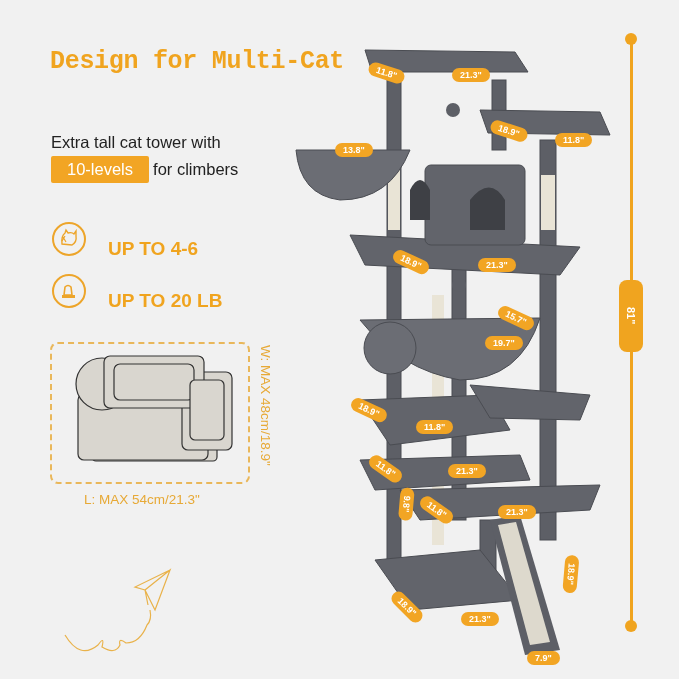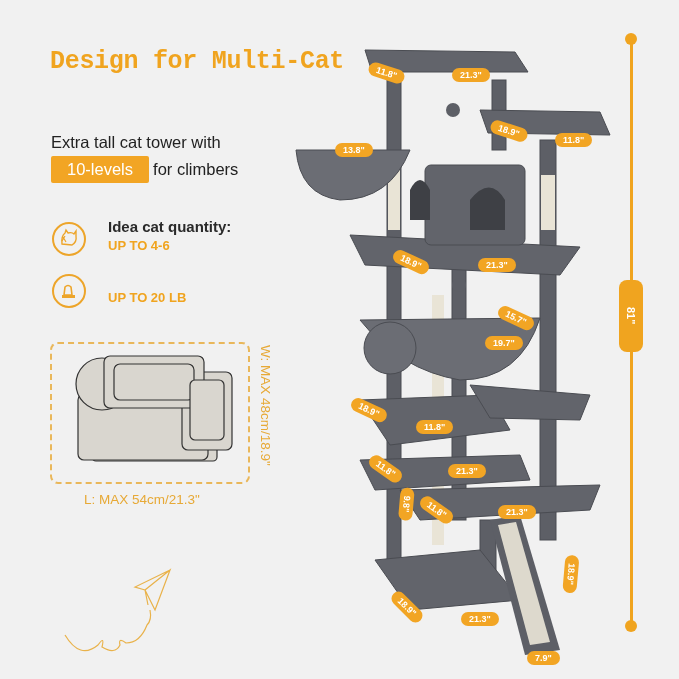--- a/index.html
+++ b/index.html
@@ -3,21 +3,21 @@
 <meta charset="utf-8">
 <style>
   html, body { margin:0; padding:0; }
   body { width:679px; height:679px; background:#f1f1f1; position:relative; overflow:hidden; font-family:"Liberation Sans", sans-serif; }
   .title { position:absolute; left:50px; top:30px; font-family:Liberation Mono, monospace; font-weight:bold; color:#f0a41f; font-size:25px; line-height:31px; letter-spacing:-0.3px;margin-top:16px; }
   .subtitle { position:absolute; left:51px; top:103px; font-size:16.5px; color:#222; line-height:27px;margin-top:26px; }
   .pill { display:inline-block; background:#f2a524; color:#fff; border-radius:2px; padding:0 16px; margin-right:4px; }
   .feat { position:absolute; left:52px; width:250px; height:50px; }
   .feat .ico { position:absolute; left:0; top:4px; width:34px; height:34px; border:2.5px solid #eda52a; border-radius:50%; box-sizing:border-box; }
   .feat .lbl { position:absolute; left:56px; top:0; font-size:15px; font-weight:bold; color:#2a2a2a; }
-  .feat .val { position:absolute; left:56px; top:20px; font-size:13px; font-weight:bold; color:#f0a41f; }
+  .feat .val { position:absolute; left:56px; top:20px; font-size:19px; font-weight:bold; color:#f0a41f; }
   .footprint { position:absolute; left:50px; top:342px; width:200px; height:142px; border:2px dashed #e9b75a; border-radius:8px; box-sizing:border-box; }
   .wlabel { position:absolute; left:258px; top:345px; writing-mode:vertical-rl; color:#e7a936; font-size:13.5px; }
   .llabel { position:absolute; left:84px; top:492px; color:#e7a936; font-size:13.5px; }
   .tower { position:absolute; left:0; top:0; }
   .dim { position:absolute; background:#f2a524; color:#fff; font-size:9px; font-weight:bold; border-radius:8px; padding:2px 8px; white-space:nowrap; }
   .height-line { position:absolute; left:630px; top:38px; width:3px; height:588px; background:#f0a41f; }
   .height-dot { position:absolute; left:625px; width:12px; height:12px; border-radius:50%; background:#f0a41f; }
   .height-pill { position:absolute; left:619px; top:280px; width:24px; height:72px; background:#f0a41f; border-radius:8px; color:#fff; font-size:11px; font-weight:bold; writing-mode:vertical-rl; display:flex; align-items:center; justify-content:center; }
 </style>
 </head>
@@ -32,21 +32,20 @@
   <div><span class="pill">10-levels</span><span>for climbers</span></div>
 </div>
 
 <div class="feat" style="top:218px">
   <div class="ico">
     <svg width="29" height="29" viewBox="0 0 29 29">
         <path d="M8 20 Q7 12 11 9 L12 6 L14 9 Q18 8 20 10 L22 7 L22 12 Q23 18 18 21 Z" fill="none" stroke="#eda52a" stroke-width="1.4"></path>
         <path d="M9 13 L12 18 M11 12 L8 17" stroke="#eda52a" stroke-width="1.2"></path>
       </svg>
   </div>
-  <div class="lbl">Idea cat quantity:</div>
   <div class="val">UP TO 4-6</div>
 </div>
 
 <div class="feat" style="top:270px">
   <div class="ico">
     <svg width="29" height="29" viewBox="0 0 29 29">
         <path d="M10 19 L11 11 Q14 8 17 11 L18 19 Z" fill="none" stroke="#eda52a" stroke-width="1.6"></path>
         <rect x="8" y="19" width="13" height="3" fill="#eda52a"></rect>
       </svg>
   </div>

